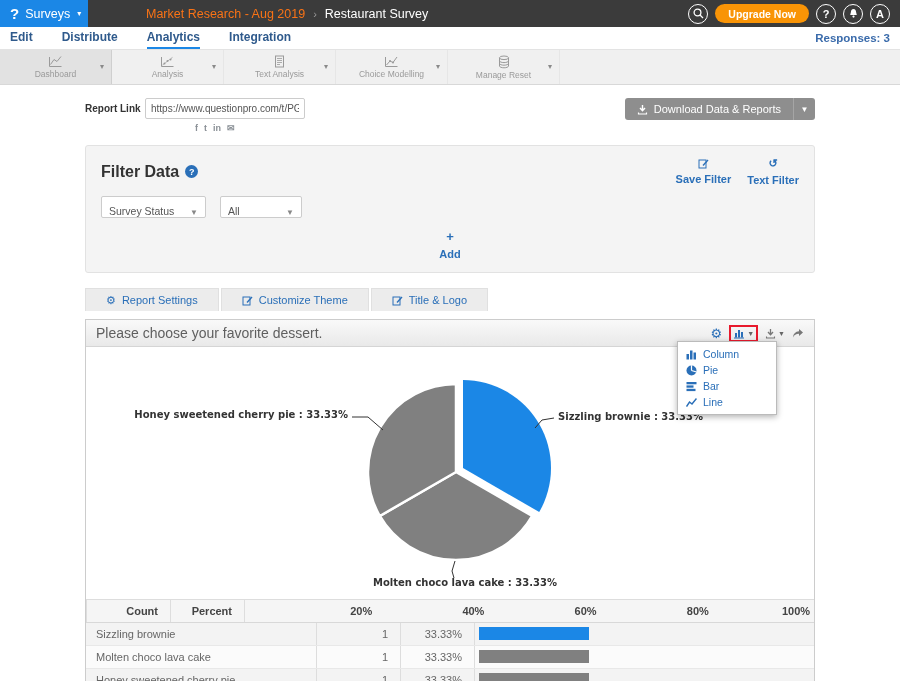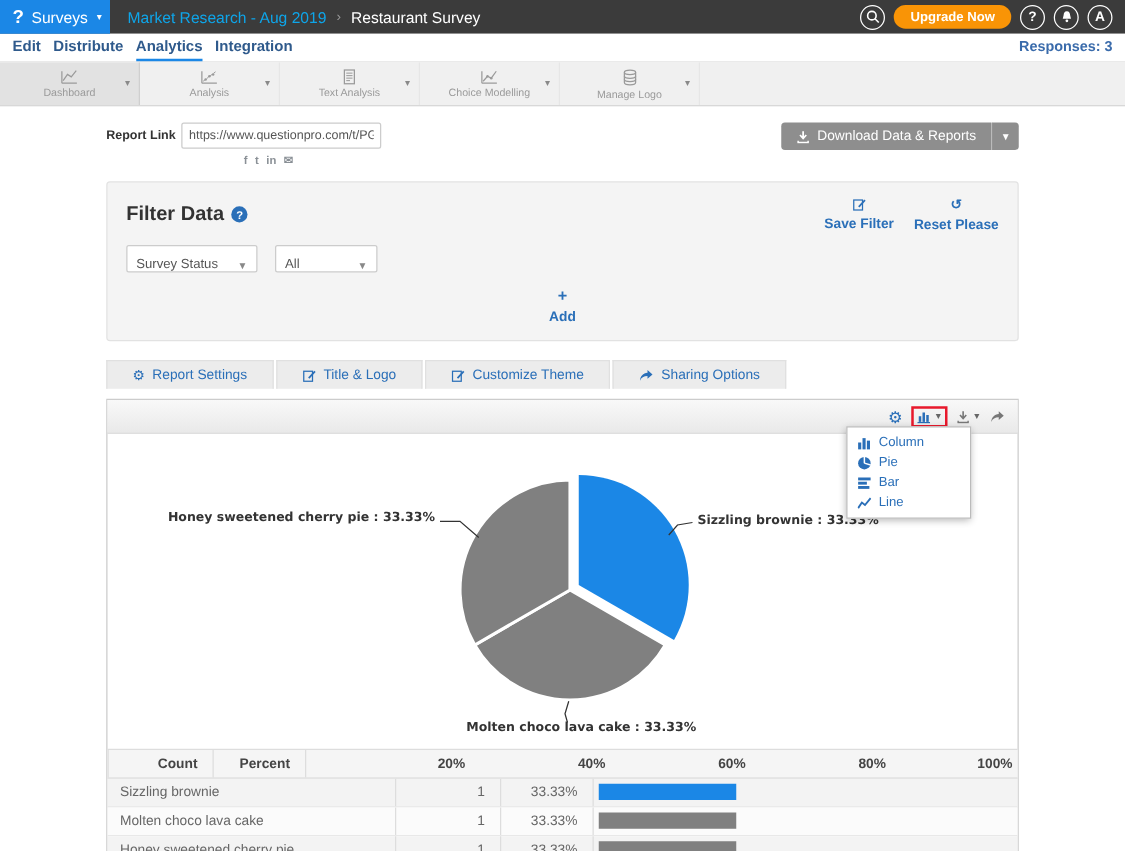--- a/index.html
+++ b/index.html
@@ -7,32 +7,32 @@
     font-family:"Liberation Sans", sans-serif; }
 
   
   .topbar { height:27px; background:#3b3b3b; display:flex; align-items:stretch; }
   .logo-block { width:88px; background:#1b87e6; color:#fff; display:flex; align-items:center;
     gap:6px; padding:0 10px; cursor:pointer; }
   .logo-mark { font-weight:bold; font-size:15px; }
   .logo-label { font-size:12.5px; }
   .logo-caret { font-size:8px; margin-left:1px; }
   .breadcrumb { display:flex; align-items:center; gap:8px; padding:0 14px; font-size:12.5px; }
-  .bc-folder { color:#0ea5e9; cursor:pointer; }
+  .bc-folder { color:#f97316; cursor:pointer;margin-left:44px; }
   .bc-sep { color:#9a9a9a; font-size:11px; }
   .bc-survey { color:#fff; }
   .topbar-right { margin-left:auto; display:flex; align-items:center; gap:7px; padding-right:10px; }
   .circle-btn { width:20px; height:20px; border:1px solid #fff; border-radius:50%; color:#fff;
     display:flex; align-items:center; justify-content:center; font-size:11px; font-weight:bold; cursor:pointer; }
   .upgrade-btn { background:#f99406; color:#fff; border:none; border-radius:10px; height:19px;
     padding:0 13px; font-size:10.5px; font-weight:bold; font-family:inherit; cursor:pointer; }
 
   
   .navbar { height:23px; background:#fff; border-bottom:1px solid #e3e3e3; display:flex;
-    align-items:center; padding:0 10px; gap:10px; }
+    align-items:center; padding:0 10px; gap:29px; }
   .nav-link { font-size:12px; font-weight:bold; color:#2f5a8c; text-decoration:none; cursor:pointer;
     height:100%; display:flex; align-items:center; border-bottom:2px solid transparent; }
   .nav-link.active { border-bottom:2px solid #1b87e6;text-align:center; }
   .responses { margin-left:auto; font-size:11.5px; font-weight:bold; color:#3a6bab; }
 
   
   .toolbar { height:35px; background:#f0f0f0; border-bottom:1px solid #d8d8d8; display:flex; }
   .tool-tab { width:112px; position:relative; display:flex; flex-direction:column; align-items:center;
     justify-content:center; cursor:pointer; border-right:1px solid #e6e6e6; }
   .tool-tab.active { background:#e2e2e2; border-right:1px solid #cfcfcf; }
@@ -207,21 +207,21 @@
     <span class="tool-label">Choice Modelling</span>
     <span class="tool-caret">▾</span>
   </div>
   <div class="tool-tab">
     <svg width="14" height="14" viewBox="0 0 14 14">
       <ellipse cx="7" cy="2.8" rx="4.5" ry="1.8" fill="none" stroke="#9a9a9a" stroke-width="1"></ellipse>
       <path d="M2.5 2.8 V11 C2.5 12 4.5 12.8 7 12.8 C9.5 12.8 11.5 12 11.5 11 V2.8" fill="none" stroke="#9a9a9a" stroke-width="1"></path>
       <path d="M2.5 5.8 C2.5 6.8 4.5 7.6 7 7.6 C9.5 7.6 11.5 6.8 11.5 5.8" fill="none" stroke="#9a9a9a" stroke-width="1"></path>
       <path d="M2.5 8.4 C2.5 9.4 4.5 10.2 7 10.2 C9.5 10.2 11.5 9.4 11.5 8.4" fill="none" stroke="#9a9a9a" stroke-width="1"></path>
     </svg>
-    <span class="tool-label">Manage Logo</span>
+    <span class="tool-label">Manage Reset</span>
     <span class="tool-caret">▾</span>
   </div>
 </div>
 
 <main class="content">
 
   <div class="report-row">
     <span class="report-label">Report Link</span>
     <div class="report-input-wrap">
       <input class="report-input" readonly="" value="https://www.questionpro.com/t/PGW9HZe4" style="">
@@ -251,21 +251,21 @@
       <div class="filter-links">
         <span class="blue-link">
           <svg width="11" height="11" viewBox="0 0 11 11">
             <rect x="1" y="2" width="7" height="8" fill="none" stroke="#2a6fb8" stroke-width="1"></rect>
             <path d="M4.5 7 L9.5 1.5 L10.5 2.5 L5.5 8 Z" fill="#2a6fb8"></path>
           </svg>
           <span>Save Filter</span>
         </span>
         <span class="blue-link">
           <span class="mini-glyph">↺</span>
-          <span>Reset Please</span>
+          <span>Text Filter</span>
         </span>
       </div>
     </div>
     <div class="filter-controls">
       <div class="fake-select sel-status">
         <span>Survey Status</span>
         <span class="sel-caret">▼</span>
       </div>
       <div class="fake-select sel-all">
         <span>All</span>
@@ -277,45 +277,40 @@
         <span class="add-plus">+</span>
         <span>Add</span>
       </span>
     </div>
   </section>
 
   <div class="settings-tabs">
     <div class="settings-tab">
       <span class="mini-glyph">⚙</span>
       <span>Report Settings</span>
+    </div>
+    <div class="settings-tab">
+      <svg width="11" height="11" viewBox="0 0 11 11">
+        <rect x="1" y="2" width="7" height="8" fill="none" stroke="#2a6fb8" stroke-width="1"></rect>
+        <path d="M4.5 7 L9.5 1.5 L10.5 2.5 L5.5 8 Z" fill="#2a6fb8"></path>
+      </svg>
+      <span>Customize Theme</span>
     </div>
     <div class="settings-tab">
       <svg width="11" height="11" viewBox="0 0 11 11">
         <rect x="1" y="2" width="7" height="8" fill="none" stroke="#2a6fb8" stroke-width="1"></rect>
         <path d="M4.5 7 L9.5 1.5 L10.5 2.5 L5.5 8 Z" fill="#2a6fb8"></path>
       </svg>
       <span>Title &amp; Logo</span>
     </div>
-    <div class="settings-tab">
-      <svg width="11" height="11" viewBox="0 0 11 11">
-        <rect x="1" y="2" width="7" height="8" fill="none" stroke="#2a6fb8" stroke-width="1"></rect>
-        <path d="M4.5 7 L9.5 1.5 L10.5 2.5 L5.5 8 Z" fill="#2a6fb8"></path>
-      </svg>
-      <span>Customize Theme</span>
-    </div>
-    <div class="settings-tab">
-      <svg width="12" height="11" viewBox="0 0 12 11">
-        <path d="M7 1 L11 4.5 L7 8 V5.8 C4 5.8 2 7 1 9.5 C1.2 6 3.5 3.4 7 3.2 Z" fill="#2a6fb8"></path>
-      </svg>
-      <span>Sharing Options</span>
-    </div>
   </div>
 
   <section class="question-panel">
     <div class="q-header">
+      <span class="q-title">Please choose your favorite dessert.</span>
       <div class="q-icons">
         <span class="q-icon gears-glyph">⚙</span>
         <span class="red-annotation">
           <span class="q-icon">
             <svg width="12" height="11" viewBox="0 0 12 11">
               <line x1="1" y1="10" x2="11" y2="10" stroke="#2a6fb8" stroke-width="1"></line>
               <rect x="2" y="5" width="2" height="4.5" fill="#2a6fb8"></rect>
               <rect x="5" y="2" width="2" height="7.5" fill="#2a6fb8"></rect>
               <rect x="8" y="4" width="2" height="5.5" fill="#2a6fb8"></rect>
             </svg>

